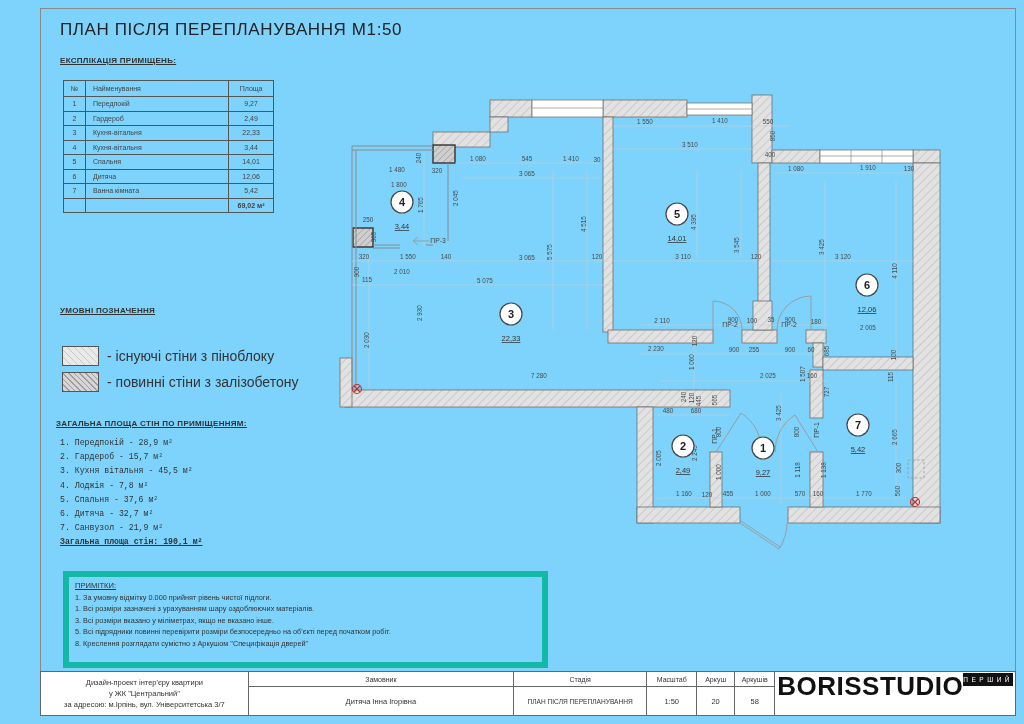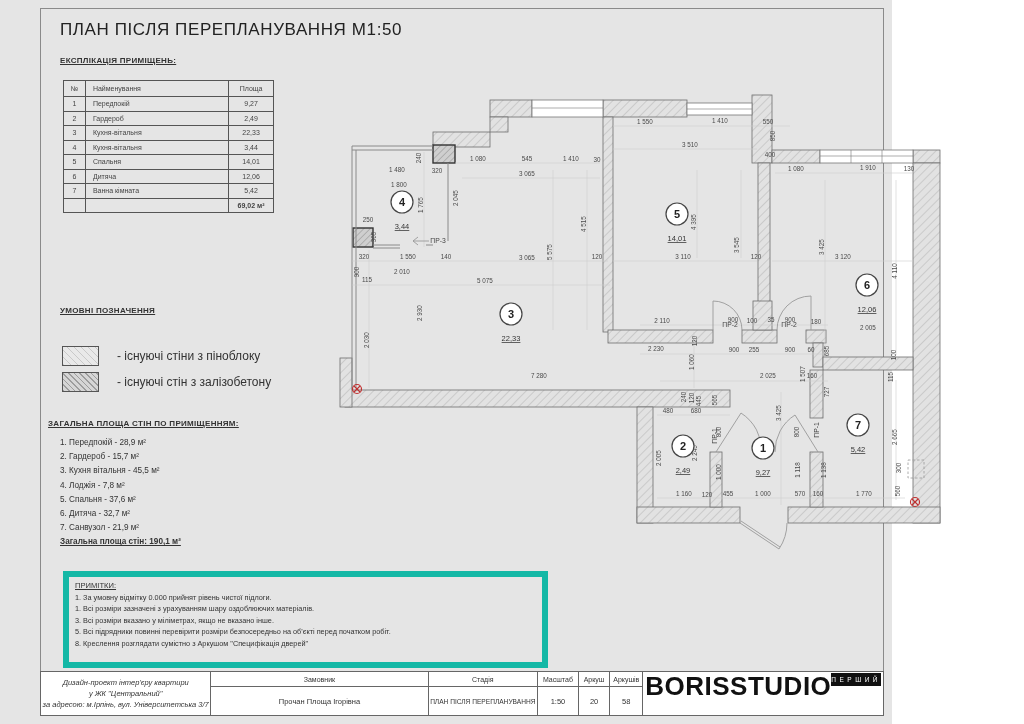--- a/index.html
+++ b/index.html
@@ -1,56 +1,56 @@
 <!DOCTYPE html>
 <html><head>
 <meta charset="utf-8">
 <style>
   * { margin:0; padding:0; box-sizing:border-box; }
   html,body { width:1024px; height:724px; background:#fff; font-family:"Liberation Sans", sans-serif; color:#333; overflow:hidden; }
-  #sheet { position:relative; width:892px; height:724px; background:#e5e5e5; }
+  #sheet { position:relative; width:1024px; height:724px; background:#7dd3fc; }
   #frame { position:absolute; left:40px; top:8px; right:8px; bottom:8px; border:1px solid #8a8a8a; }
 
   
   #doc-title { position:absolute; left:60px; top:20px; font-size:17px; letter-spacing:.6px; color:#222; font-weight:400; }
   .sec-head { position:absolute; font-size:8px; letter-spacing:.3px; color:#333; text-decoration:underline;font-weight:bold; }
   #explication-head { left:60px; top:56px; }
 
   table#explication-table { position:absolute; left:63px; top:80px; width:211px; border-collapse:collapse; font-size:7px; color:#444; }
   #explication-table th, #explication-table td { border:1px solid #555; height:14.5px; font-weight:400; padding:0 3px; }
   #explication-table th { height:16px; }
   #explication-table .c-num { width:22px; text-align:center; }
   #explication-table .c-name { width:144px; text-align:left; padding-left:7px; }
   #explication-table .c-area { width:45px; text-align:center; }
   #explication-table tr.total td { font-weight:bold; }
 
   #legend-head { left:60px; top:306px; }
   .legend-row { position:absolute; left:62px; height:20px; display:flex; align-items:center; }
   .legend-swatch { width:37px; height:20px; border:1.3px solid #555; margin-right:8px; }
   .sw-foam { background:repeating-linear-gradient(45deg,#c9c9c9 0 1px,#e9e9e9 1px 5px); }
   .sw-concrete { background:repeating-linear-gradient(45deg,#9d9d9d 0 1px,#d6d6d6 1px 4px); }
-  .legend-label { font-size:12px; color:#333;margin-left:10px; }
-
-  #walls-head { left:48px; top:419px; }
-  #wall-areas { position:absolute; left:60px; top:436px; font-size:8.2px; color:#333; }
+  .legend-label { font-size:14px; color:#333; }
+
+  #walls-head { left:56px; top:419px; }
+  #wall-areas { position:absolute; left:60px; top:436px; font-size:8.2px; color:#333;font-family:Liberation Mono, monospace; }
   #wall-areas .wa-item { height:14.2px; line-height:14.2px; }
   #wall-areas .wa-total { margin-top:2px; font-weight:bold; text-decoration:underline; }
 
   #notes-box { position:absolute; left:63px; top:571px; width:485px; height:97px; border:6px solid #14b8a6; padding:4px 6px; }
   #notes-head { font-size:7.6px; text-decoration:underline; color:#333; margin-bottom:2px; }
   .note-line { font-size:7.3px; line-height:11.4px; color:#333; white-space:nowrap; }
 
   
   #titleblock { position:absolute; left:40px; right:8px; bottom:8px; height:45px; border:1px solid #666; display:flex; background:#fff; }
   .tb-col { border-right:1px solid #666; display:flex; flex-direction:column; }
   .tb-col:last-child { border-right:none; }
   .tb-head { height:15px; border-bottom:1px solid #666; display:flex; align-items:center; justify-content:center; font-size:7px; color:#333; }
   .tb-val { flex:1; display:flex; align-items:center; justify-content:center; font-size:7.5px; color:#333; text-align:center; }
   #tb-project { width:218px; justify-content:center; }
-  #tb-project .tb-line { font-size:7.5px; text-align:center; line-height:11px; color:#333;font-style:italic; }
+  #tb-project .tb-line { font-size:7.5px; text-align:center; line-height:11px; color:#333; }
   #tb-customer { width:278px; }
   #tb-stage { width:140px; }
   #tb-scale { width:52px;justify-content:space-between; }
   #tb-sheet { width:40px; }
   #tb-sheets { width:42px; }
   #tb-logo { flex:1; border-right:none; display:flex; flex-direction:row; align-items:stretch; justify-content:flex-start; padding:1px 2px; }
   #logo-word { font-size:26px; font-weight:bold; letter-spacing:.5px; color:#111; text-align:center; line-height:27px; }
   #logo-bar { background:#111; color:#fff; font-size:6.5px; letter-spacing:3.5px; text-align:center; height:13px; line-height:13px; }
 
   
@@ -129,21 +129,21 @@
       </tbody>
   </table>
 
   <div class="sec-head" id="legend-head">УМОВНІ ПОЗНАЧЕННЯ</div>
   <div class="legend-row" style="top:346px;">
     <div class="legend-swatch sw-foam"></div>
     <div class="legend-label">- існуючі стіни з піноблоку</div>
   </div>
   <div class="legend-row" style="top:372px;">
     <div class="legend-swatch sw-concrete"></div>
-    <div class="legend-label">- існуючі стін з залізобетону</div>
+    <div class="legend-label">- повинні стіни з залізобетону</div>
   </div>
 
   <div class="sec-head" id="walls-head">ЗАГАЛЬНА ПЛОЩА СТІН ПО ПРИМІЩЕННЯМ:</div>
   <div id="wall-areas">
       <div class="wa-item">1. Передпокій - 28,9 м²</div>
       <div class="wa-item">2. Гардероб - 15,7 м²</div>
       <div class="wa-item">3. Кухня вітальня - 45,5 м²</div>
       <div class="wa-item">4. Лоджія - 7,8 м²</div>
       <div class="wa-item">5. Спальня - 37,6 м²</div>
       <div class="wa-item">6. Дитяча - 32,7 м²</div>
@@ -415,21 +415,21 @@
   </svg>
 
   <div id="titleblock">
     <div class="tb-col" id="tb-project" style="justify-content:center;">
       <div class="tb-line">Дизайн-проект інтер'єру квартири</div>
       <div class="tb-line">у ЖК "Центральний"</div>
       <div class="tb-line">за адресою: м.Ірпінь, вул. Університетська 3/7</div>
     </div>
     <div class="tb-col" id="tb-customer">
       <div class="tb-head">Замовник</div>
-      <div class="tb-val">Прочан Площа Ігорівна</div>
+      <div class="tb-val">Дитяча Інна Ігорівна</div>
     </div>
     <div class="tb-col" id="tb-stage">
       <div class="tb-head">Стадія</div>
       <div class="tb-val" style="font-size:6.6px;">ПЛАН ПІСЛЯ ПЕРЕПЛАНУВАННЯ</div>
     </div>
     <div class="tb-col" id="tb-scale">
       <div class="tb-head">Масштаб</div>
       <div class="tb-val">1:50</div>
     </div>
     <div class="tb-col" id="tb-sheet">

